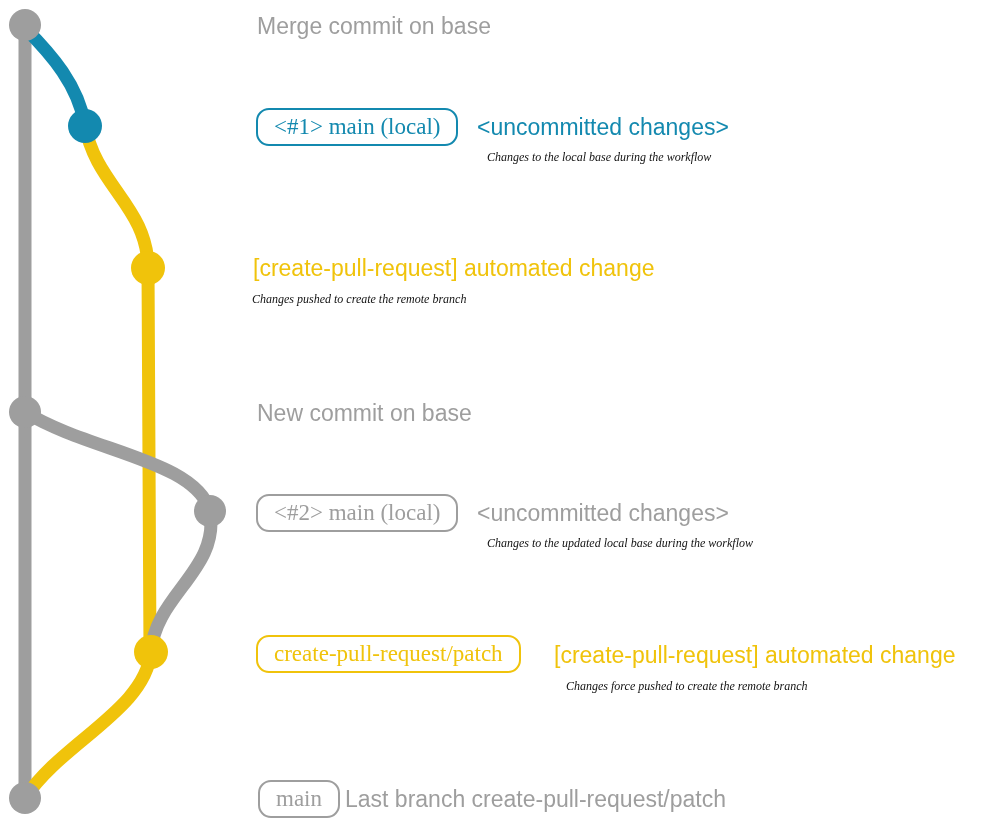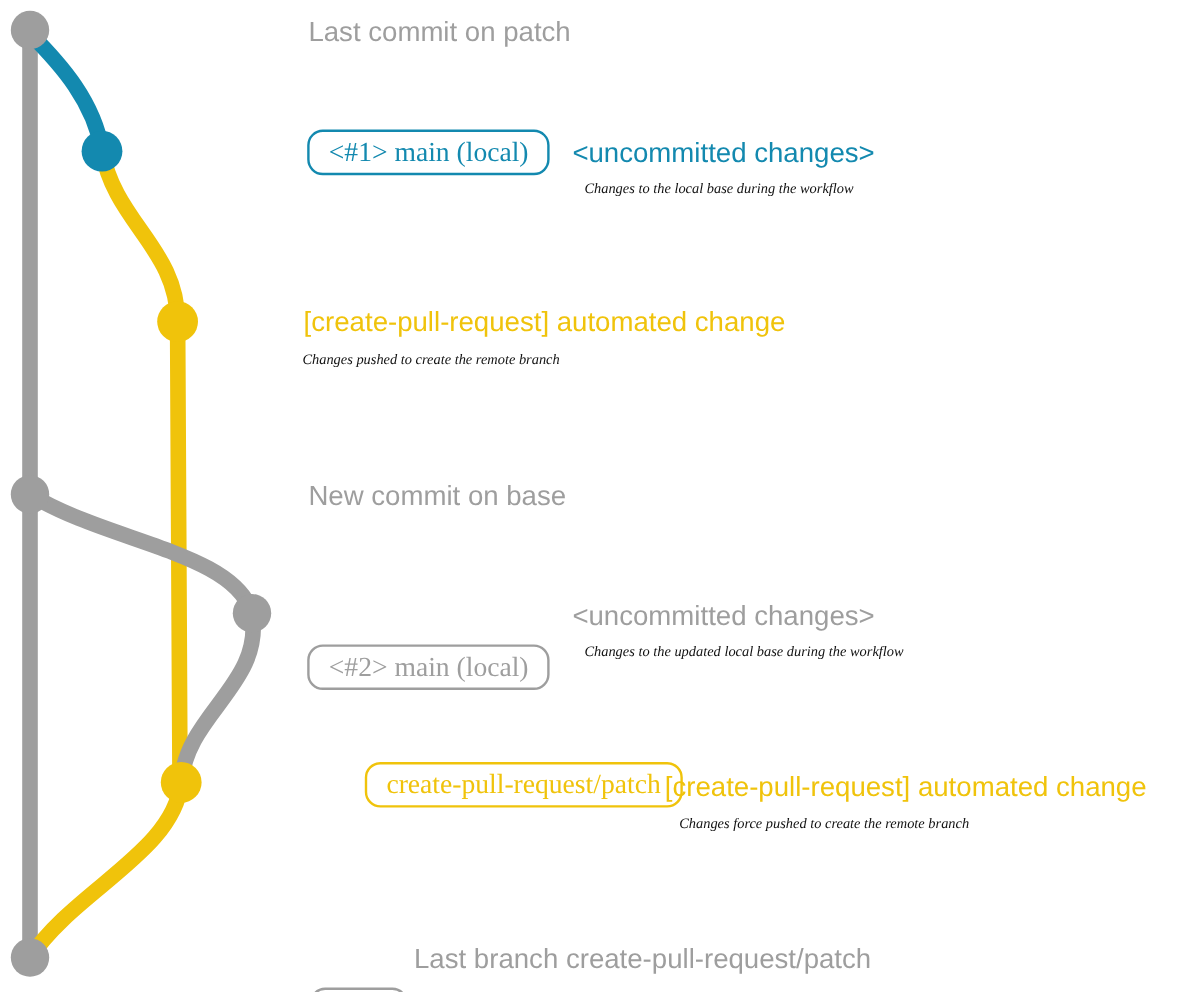--- a/index.html
+++ b/index.html
@@ -44,22 +44,22 @@
     font-size: 23px;
     line-height: 28px;
     border: 2px solid;
     border-radius: 13px;
     padding: 3px 16px;
     background: #ffffff;
     white-space: nowrap;
     font-family: Liberation Serif, serif;
   }
   .badge.teal   { color: var(--teal);   border-color: var(--teal); }
-  .badge.yellow { color: var(--yellow); border-color: var(--yellow); margin-left: 48px; }
-  .badge.gray   { color: var(--gray);   border-color: var(--gray); margin-top: 43px; }
+  .badge.yellow { color: var(--yellow); border-color: var(--yellow); }
+  .badge.gray   { color: var(--gray);   border-color: var(--gray); }
   .tag {
     position: absolute;
     font-size: 23px;
     line-height: 28px;
     white-space: nowrap;
   }
   .tag.teal   { color: var(--teal); }
   .tag.yellow { color: var(--yellow); }
   .tag.gray   { color: var(--gray); }
   .caption {
@@ -91,21 +91,21 @@
 
   <circle class="f-gray" cx="25" cy="25" r="16"></circle>
   <circle class="f-teal" cx="85" cy="126" r="17"></circle>
   <circle class="f-yellow" cx="148" cy="268" r="17"></circle>
   <circle class="f-gray" cx="25" cy="412" r="16"></circle>
   <circle class="f-gray" cx="210" cy="511" r="16"></circle>
   <circle class="f-yellow" cx="151" cy="652" r="17"></circle>
   <circle class="f-gray" cx="25" cy="798" r="16"></circle>
 </svg>
 
-<div class="label" style="left:257px; top:12px">Last commit on patch</div>
+<div class="label" style="left:257px; top:12px">Merge commit on base</div>
 
 <div class="badge teal" style="left:256px; top:108px">&lt;#1&gt; main (local)</div>
 <div class="tag teal" style="left:477px; top:113px">&lt;uncommitted changes&gt;</div>
 <div class="caption" style="left:487px; top:145px">Changes to the local base during the workflow</div>
 
 <div class="tag yellow" style="left:253px; top:254px">[create-pull-request] automated change</div>
 <div class="caption" style="left:252px; top:287px">Changes pushed to create the remote branch</div>
 
 <div class="label" style="left:257px; top:399px">New commit on base</div>
 

